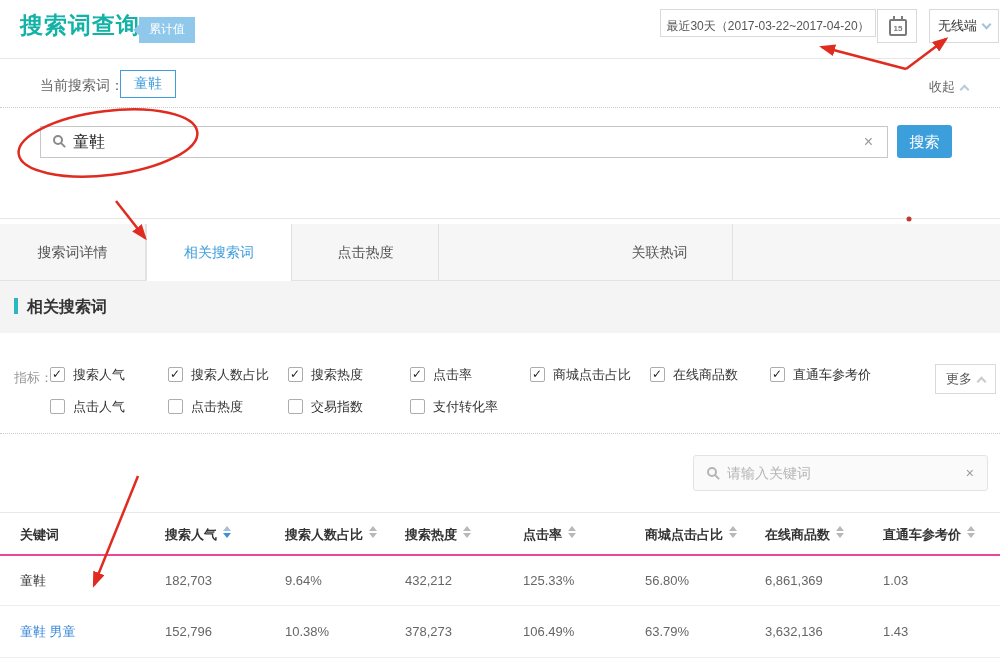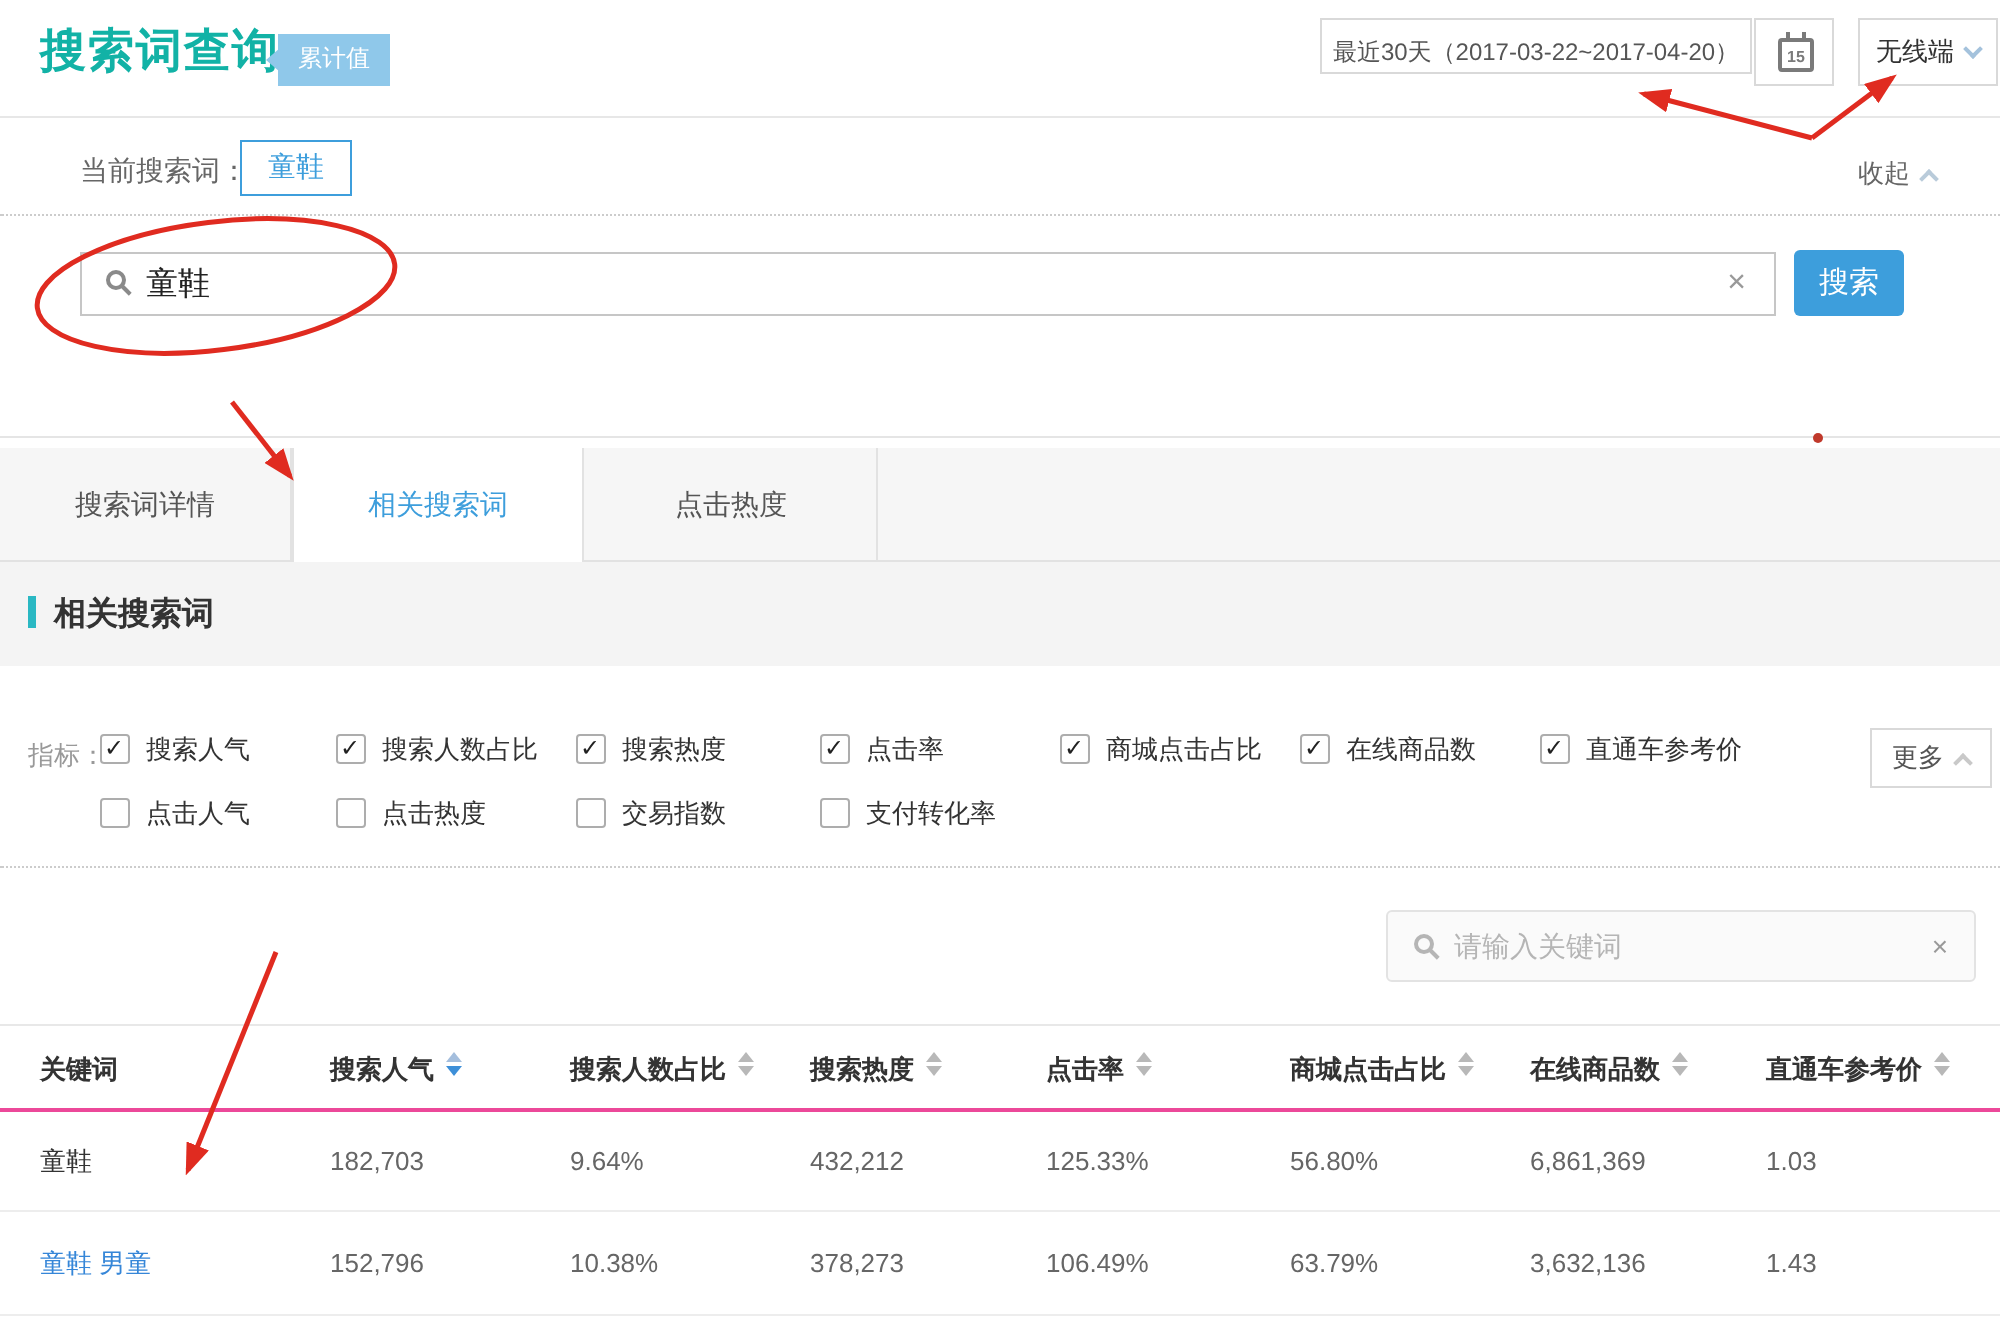--- a/index.html
+++ b/index.html
@@ -135,20 +135,21 @@
   </div>
   <button class="abs search-btn">搜索</button>
 
   <div class="abs hr-2"></div>
 
   <div class="abs tabs-bg"></div>
   <div class="abs tabs-hairline"></div>
   <div class="abs tab" style="left:0;">搜索词详情</div>
   <div class="abs tab active" style="left:146px;">相关搜索词</div>
   <div class="abs tab" style="left:293px;">点击热度</div>
+  <div class="abs tab" style="left:587px;">关联热词</div>
 
   <div class="abs section-band"></div>
   <div class="abs section-title">
     <span class="section-bar"></span><span>相关搜索词</span>
   </div>
 
   <div class="abs metric-label">指标：</div>
   <div class="abs metric" style="left:50px;top:366px;"><span class="cbx checked"></span><span>搜索人气</span></div>
   <div class="abs metric" style="left:168px;top:366px;"><span class="cbx checked"></span><span>搜索人数占比</span></div>
   <div class="abs metric" style="left:288px;top:366px;"><span class="cbx checked"></span><span>搜索热度</span></div>

